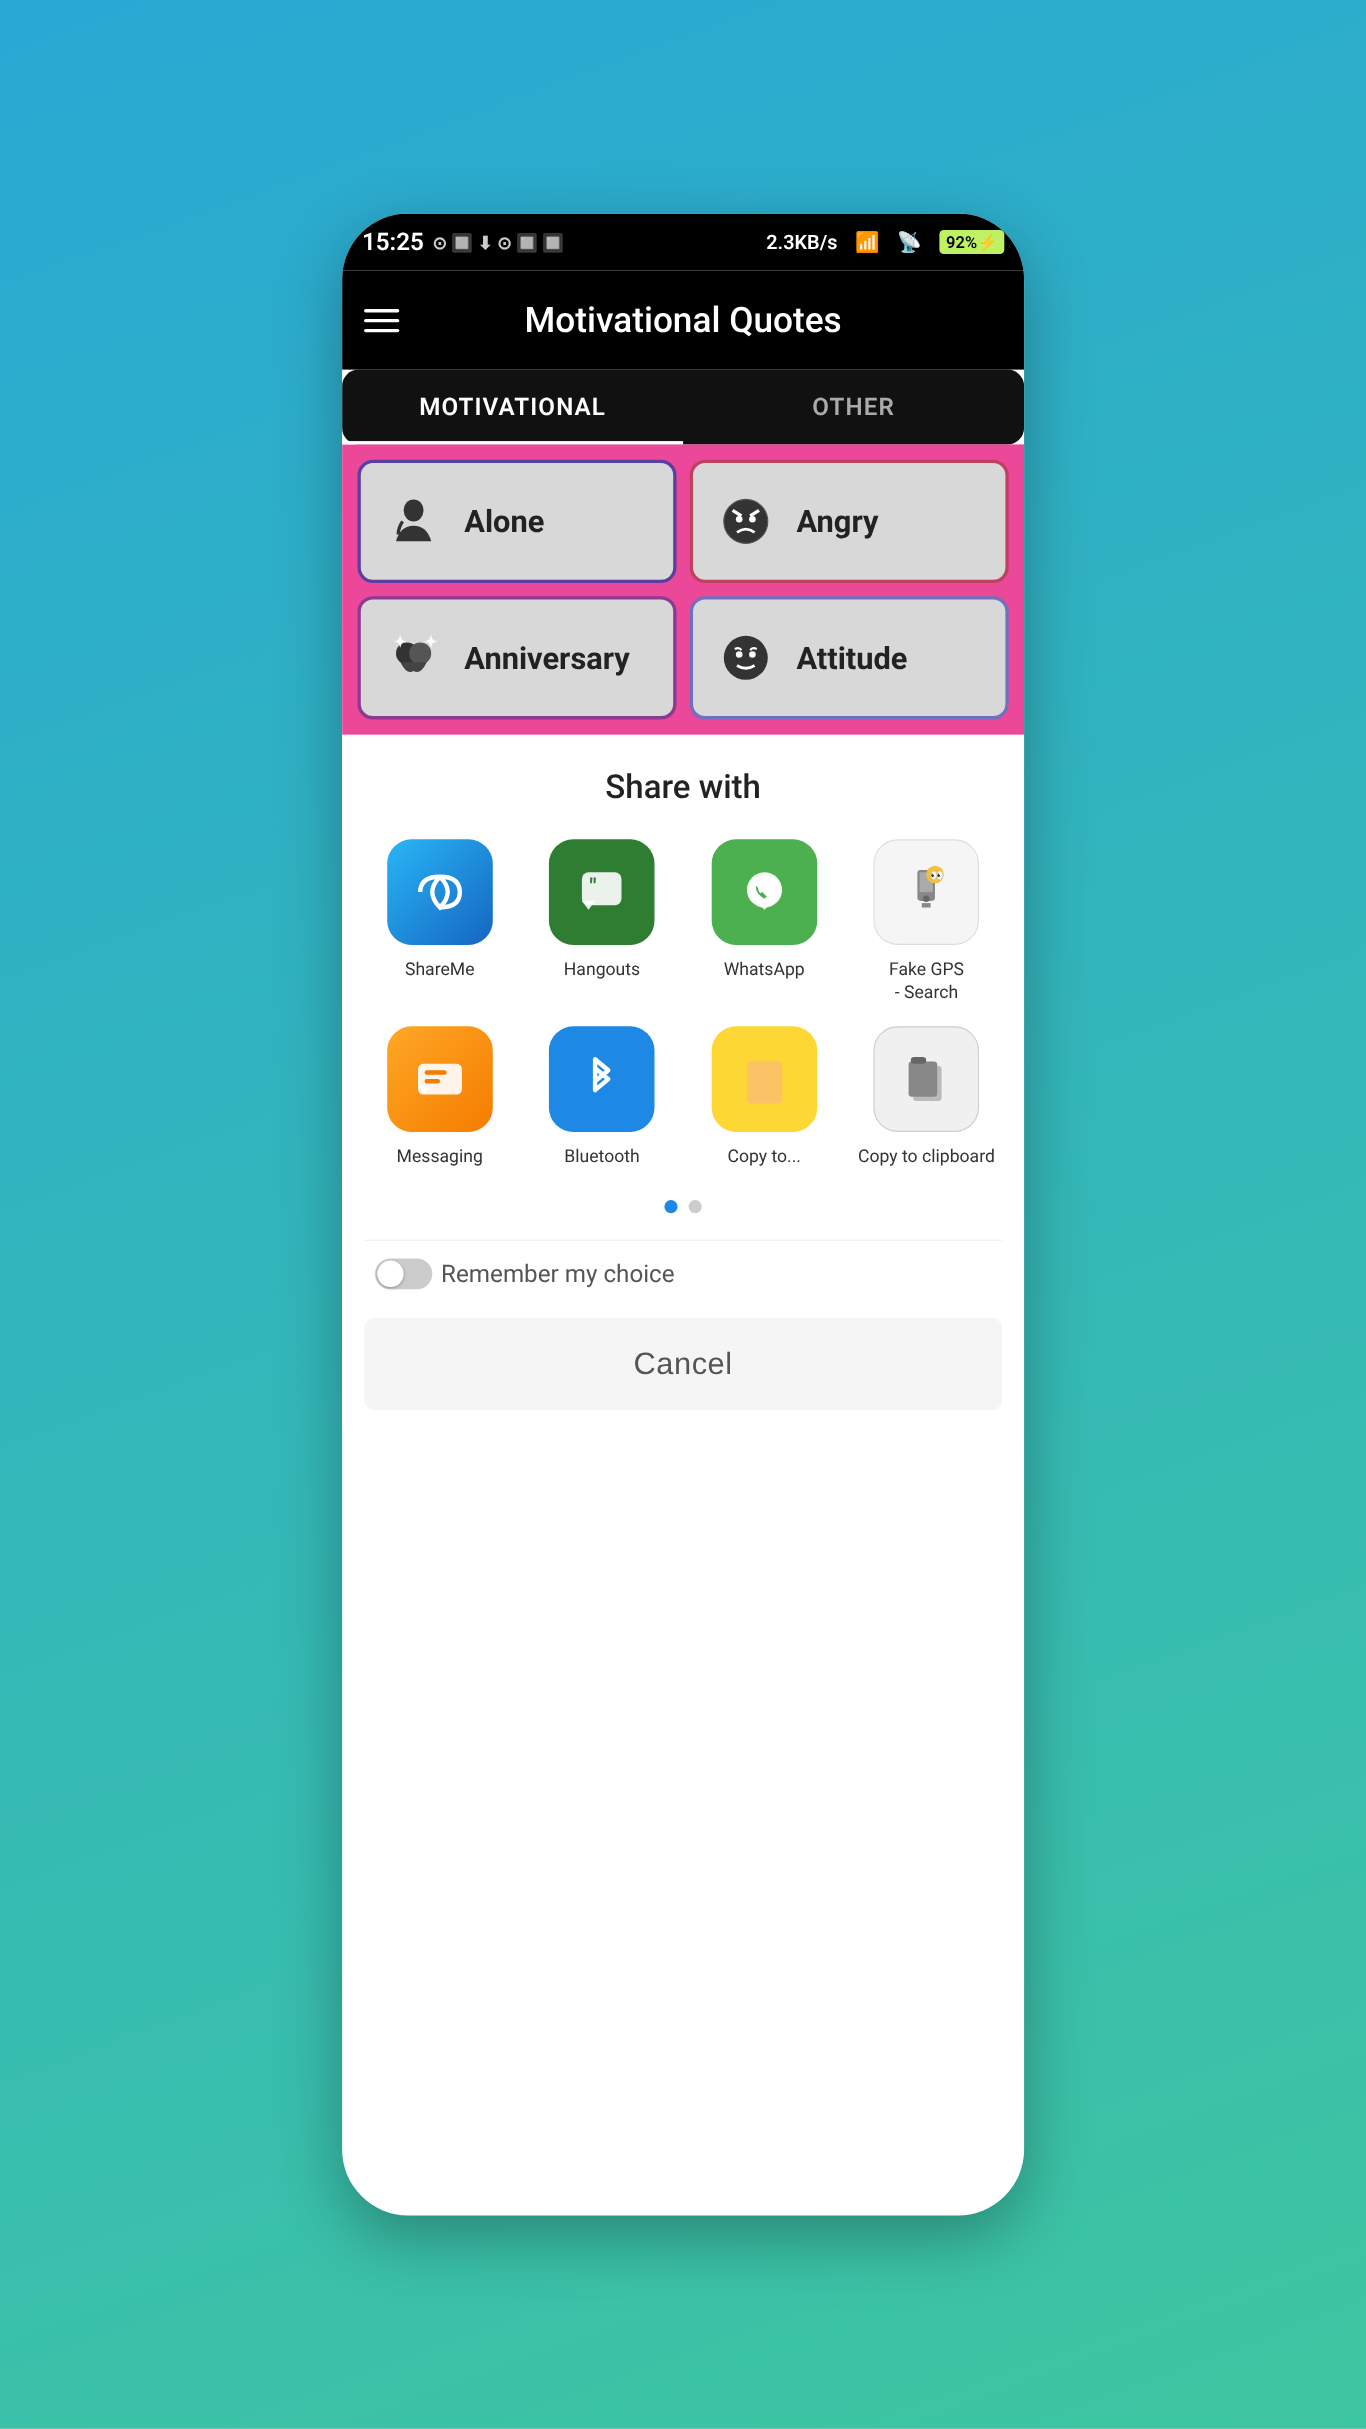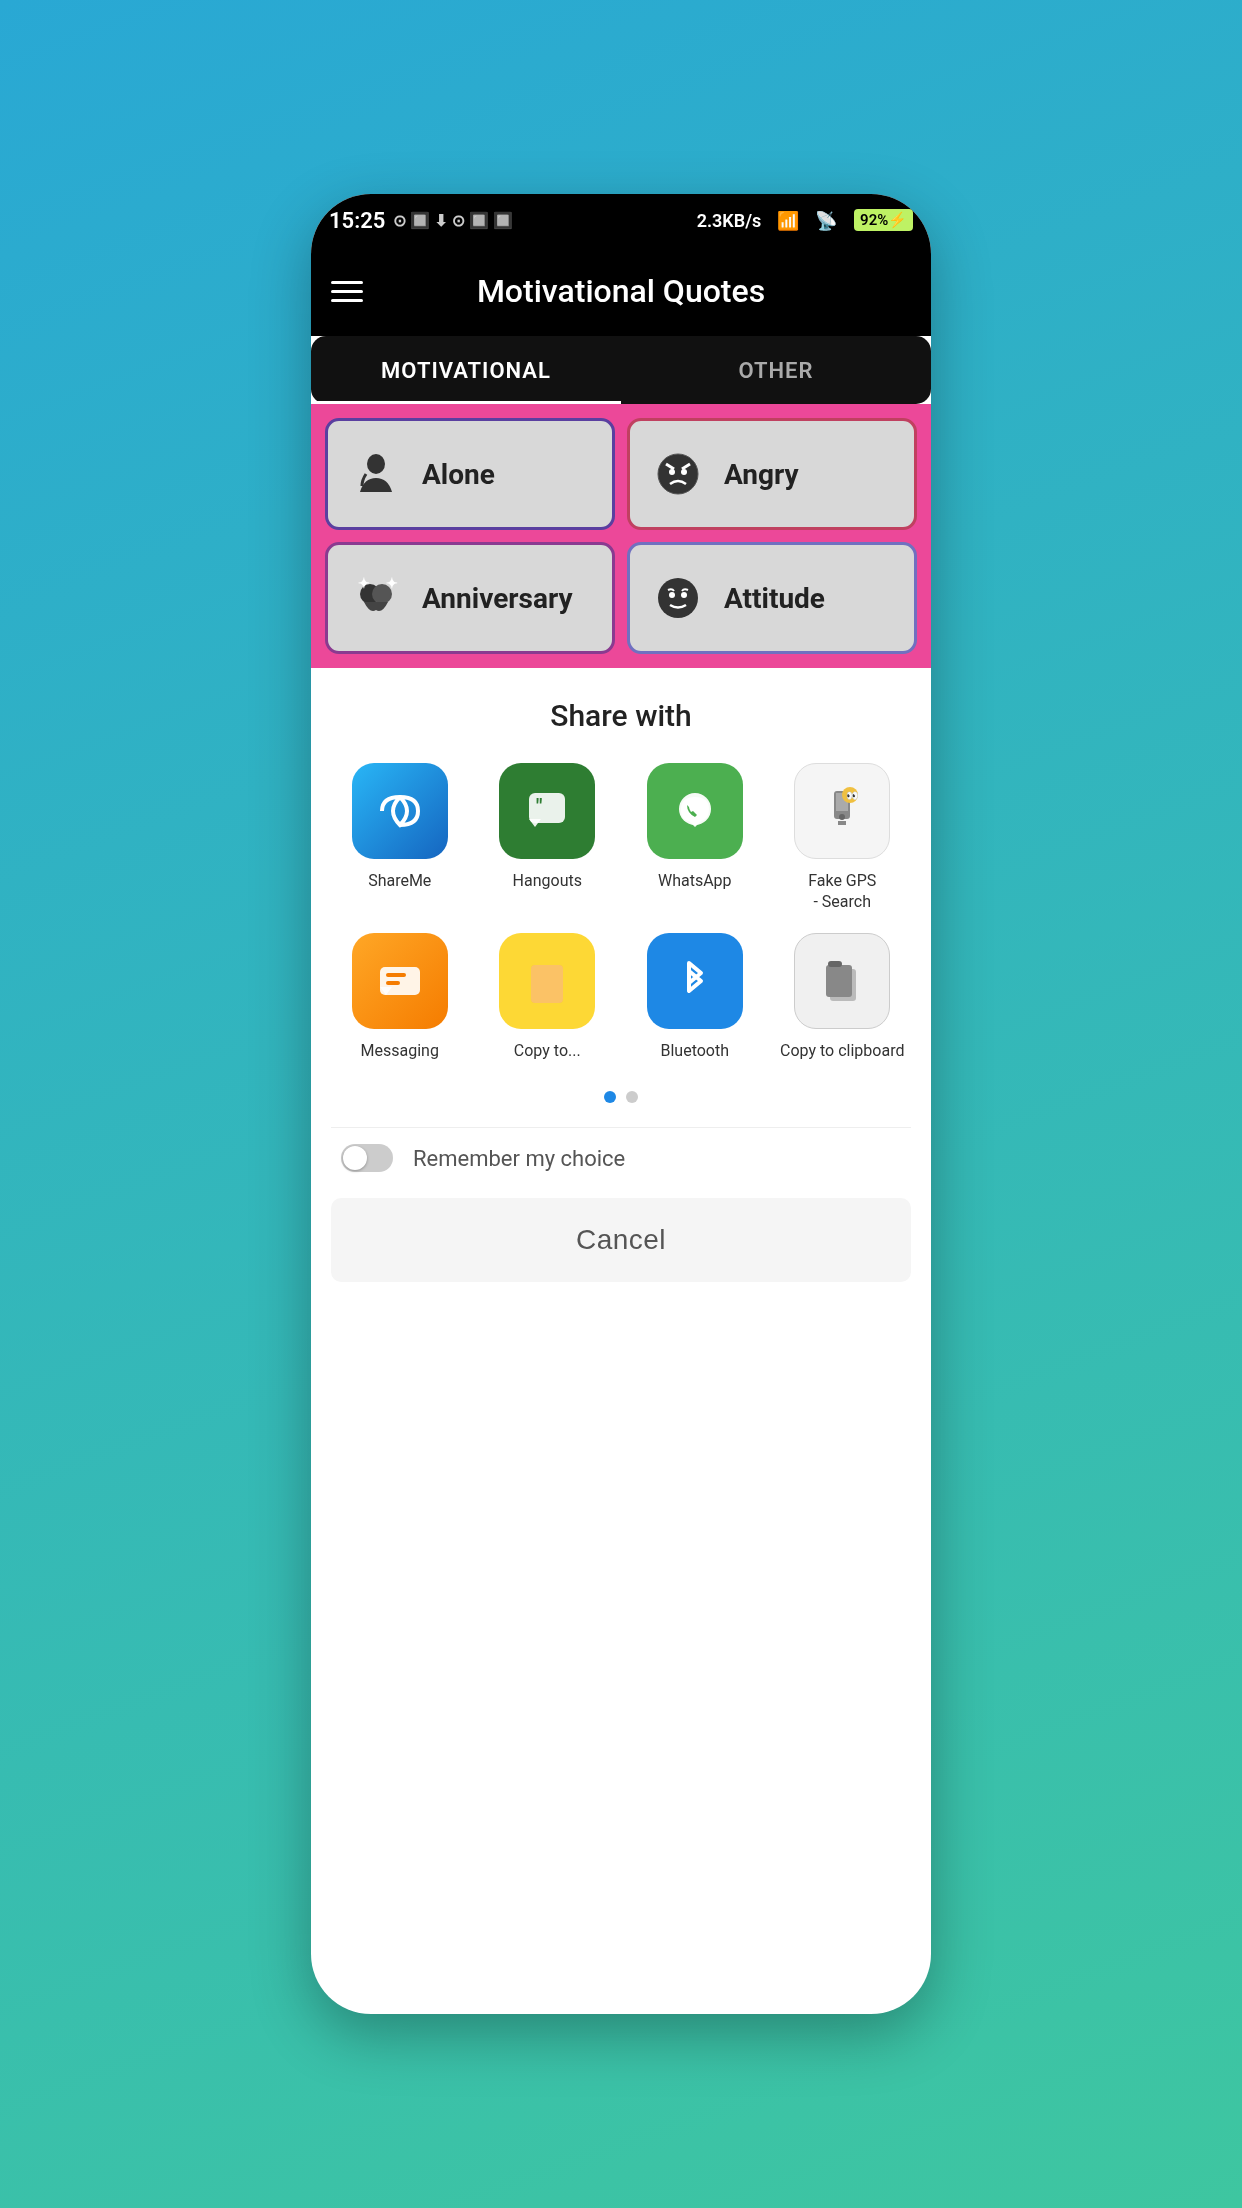--- a/index.html
+++ b/index.html
@@ -195,21 +195,21 @@
       width: 12px; height: 12px;
       border-radius: 50%;
     }
     .dot.active { background: #1e88e5; }
     .dot.inactive { background: #ccc; }
 
     
     .remember-row {
       display: flex;
       align-items: center;
-      gap: 20px;
+      gap: 8px;
       padding: 16px 10px;
       border-top: 1px solid #eee;
       margin-bottom: 10px;
     }
     .toggle-switch {
       width: 52px; height: 28px;
       background: #ccc;
       border-radius: 14px;
       position: relative;
       cursor: pointer;
@@ -387,36 +387,36 @@
             <rect x="8" y="14" width="40" height="28" rx="5" fill="#fff" opacity="0.9"></rect>
             <polygon points="14,42 20,34 8,34" fill="#fff" opacity="0.9"></polygon>
             <rect x="14" y="20" width="20" height="4" rx="2" fill="#f57c00"></rect>
             <rect x="14" y="28" width="14" height="4" rx="2" fill="#f57c00"></rect>
           </svg>
         </div>
         <span class="share-label">Messaging</span>
       </div>
 
       <div class="share-item">
+        <div class="share-icon-wrap blue-bt">
+          <svg width="56" height="56" viewBox="0 0 56 56">
+            <path d="M22 18 L34 28 L22 38 L22 10 L34 20 L22 30" stroke="#fff" stroke-width="4" fill="none" stroke-linejoin="round"></path>
+          </svg>
+        </div>
+        <span class="share-label">Bluetooth</span>
+      </div>
+
+      <div class="share-item">
         <div class="share-icon-wrap yellow-bg">
           <svg width="56" height="56" viewBox="0 0 56 56">
             <rect x="12" y="12" width="32" height="38" rx="4" fill="#f9a825"></rect>
             <rect x="12" y="12" width="32" height="38" rx="4" fill="#fff" opacity="0.3"></rect>
           </svg>
         </div>
         <span class="share-label">Copy to...</span>
-      </div>
-
-      <div class="share-item">
-        <div class="share-icon-wrap blue-bt">
-          <svg width="56" height="56" viewBox="0 0 56 56">
-            <path d="M22 18 L34 28 L22 38 L22 10 L34 20 L22 30" stroke="#fff" stroke-width="4" fill="none" stroke-linejoin="round"></path>
-          </svg>
-        </div>
-        <span class="share-label">Bluetooth</span>
       </div>
 
       <div class="share-item">
         <div class="share-icon-wrap gray-bg">
           <svg width="56" height="56" viewBox="0 0 56 56">
             <rect x="16" y="16" width="26" height="32" rx="3" fill="#bbb"></rect>
             <rect x="12" y="12" width="26" height="32" rx="3" fill="#888"></rect>
             <rect x="14" y="8" width="14" height="6" rx="3" fill="#666"></rect>
           </svg>
         </div>

